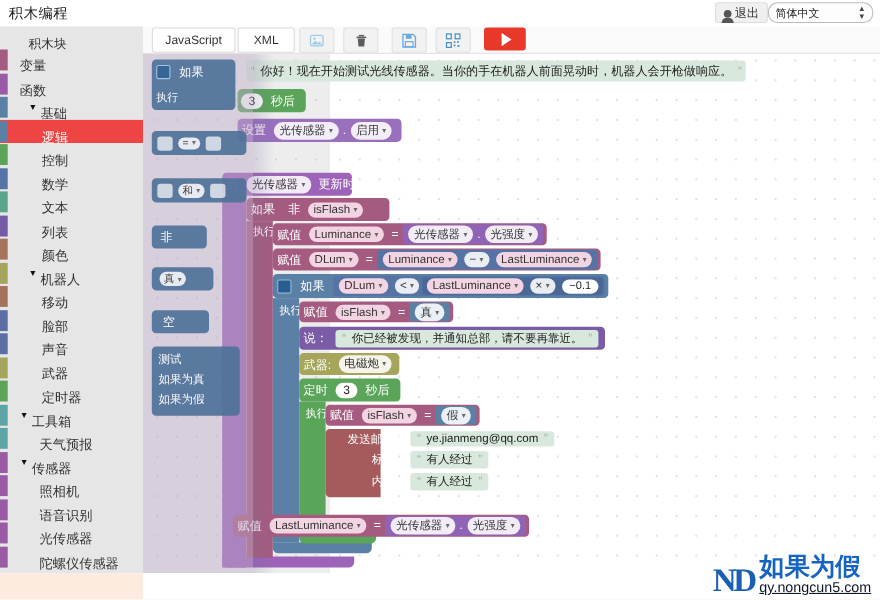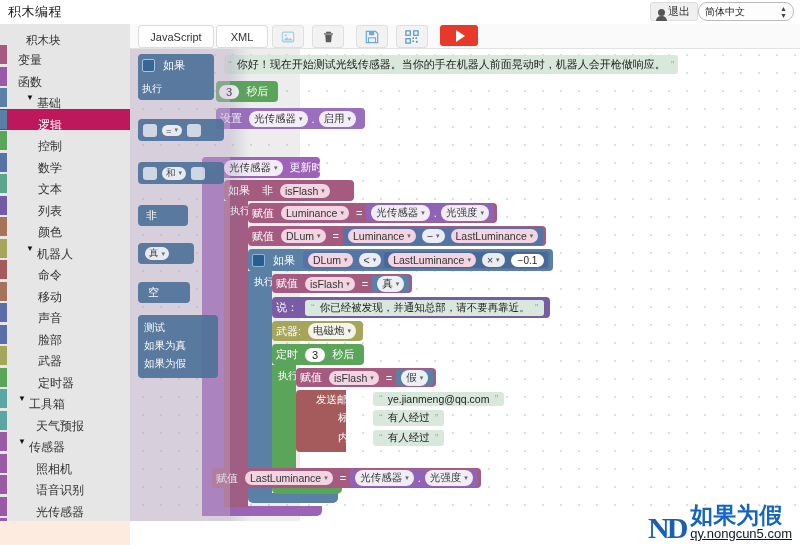--- a/index.html
+++ b/index.html
@@ -29,21 +29,21 @@
   }
   #lang-select .arrows{font-size:7px;line-height:7px;color:#444;display:flex;flex-direction:column;}
   
   #toolbox{
     position:absolute;left:0;top:24px;width:130px;height:497px;background:#e6e6e6;
     font-size:12px;overflow:hidden;
   }
   .tree-row{position:relative;height:21.5px;display:flex;align-items:center;}
   .tree-row .swatch{position:absolute;left:0;top:1px;width:7px;height:19px;}
   .tree-row .label{color:#333;white-space:nowrap;margin-top:12px;}
-  .tree-row.selected{background:#be185d;}
+  .tree-row.selected{background:#ef4444;}
   .tree-row.selected .label{color:#fff;}
   .tree-row .tri{font-size:8px;margin-right:3px;color:#111;}
   .d0{padding-left:26px;} .d1{padding-left:18px;} .d2{padding-left:38px;} .d3{padding-left:36px;}
   
   #blk-toolbar{position:absolute;left:130px;top:24px;width:670px;height:24px;background:#fafafa;
     border-bottom:1px solid #e2e2e2;z-index:40;}
   .tb-text{
     position:absolute;top:1px;height:21px;background:#fff;border:1px solid #dcdcdc;border-radius:3px;
     display:flex;align-items:center;justify-content:center;font-size:11px;color:#333;
   }
@@ -161,34 +161,30 @@
       <div class="tree-row d2">
         <span class="swatch" style="background: rgb(165, 116, 91);"></span>
         <span class="label">颜色</span>
       </div>
       <div class="tree-row d0">
         <span class="swatch" style="background: rgb(165, 165, 91);"></span>
         <span class="tri">▼</span>
         <span class="label">机器人</span>
       </div>
       <div class="tree-row d2">
-        <span class="swatch" style="background: rgb(165, 91, 91);"></span>
-        <span class="label">命令</span>
-      </div>
-      <div class="tree-row d2">
         <span class="swatch" style="background: rgb(165, 115, 91);"></span>
         <span class="label">移动</span>
       </div>
       <div class="tree-row d2">
         <span class="swatch" style="background: rgb(91, 110, 165);"></span>
+        <span class="label">脸部</span>
+      </div>
+      <div class="tree-row d2">
+        <span class="swatch" style="background: rgb(91, 110, 165);"></span>
         <span class="label">声音</span>
-      </div>
-      <div class="tree-row d2">
-        <span class="swatch" style="background: rgb(91, 110, 165);"></span>
-        <span class="label">脸部</span>
       </div>
       <div class="tree-row d2">
         <span class="swatch" style="background: rgb(165, 165, 91);"></span>
         <span class="label">武器</span>
       </div>
       <div class="tree-row d2">
         <span class="swatch" style="background: rgb(91, 165, 91);"></span>
         <span class="label">定时器</span>
       </div>
       <div class="tree-row d1">

